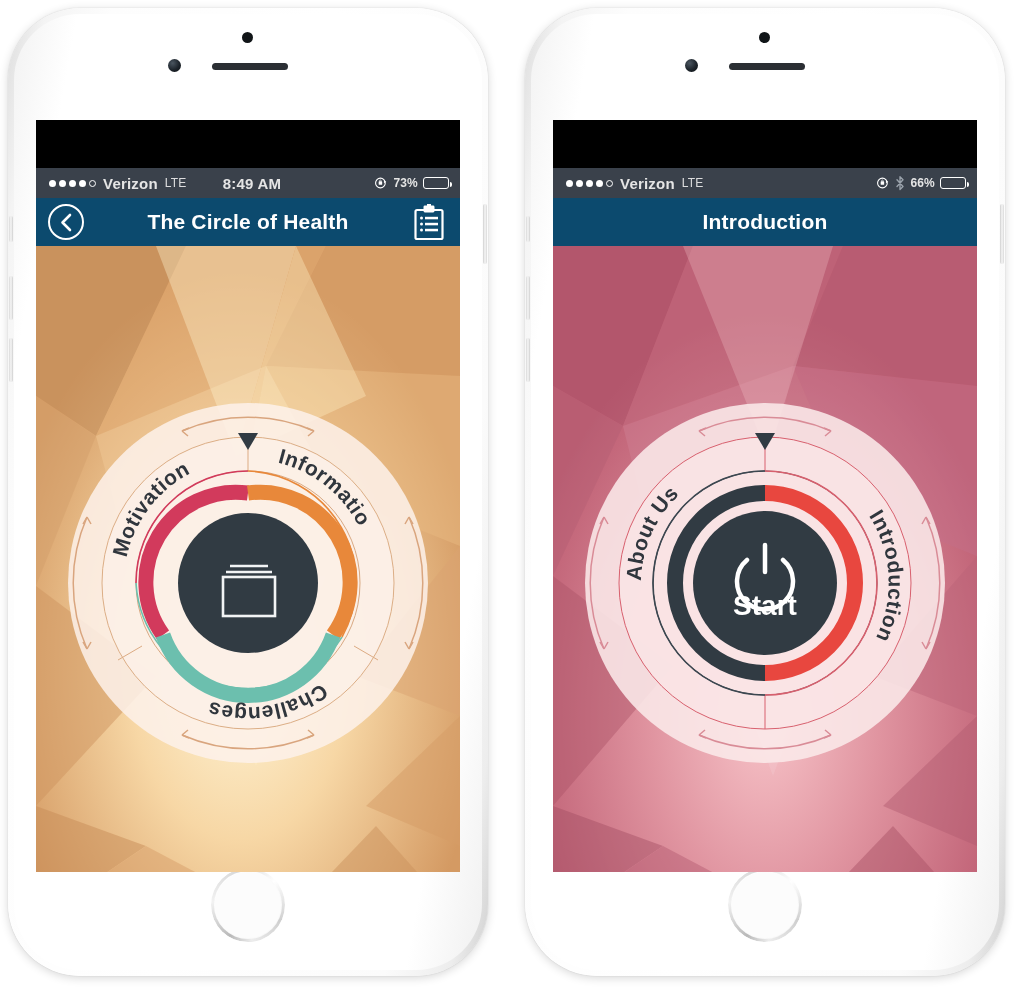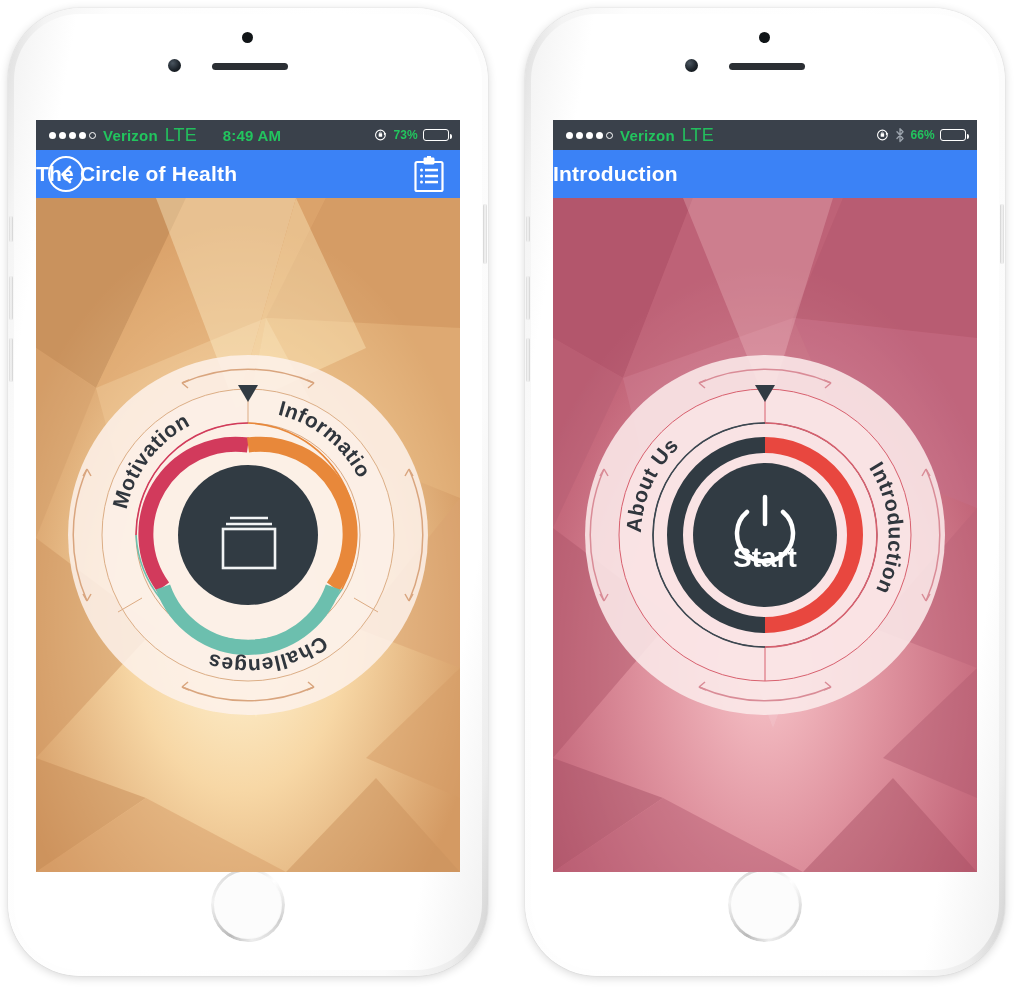--- a/index.html
+++ b/index.html
@@ -77,29 +77,29 @@
 
   
   .screen{
     position:absolute; left:28px; top:112px; width:424px; height:752px;
     overflow:hidden; background:#000;
   }
 
   
   .statusbar{
     position:relative; height:30px; background:#3a414b;
-    display:flex; align-items:center; color:#22c55e;
-    font-size:15px; font-weight:bold; letter-spacing:.2px;
+    display:flex; align-items:center; color:#e5e5e5;
+    font-size:15px; font-weight:bold; letter-spacing:.2px;margin-top:48px;
   }
   .sb-left{ position:absolute; left:13px; display:flex; align-items:center; gap:7px; }
   .dots{ display:flex; align-items:center; gap:3px; }
   .dot{ width:7px; height:7px; border-radius:50%; background:#fff; }
   .dot.hollow{ background:transparent; border:1.4px solid #fff; width:7px; height:7px; }
   .carrier{ font-size:15px; font-weight:bold; }
-  .lte{ font-size:18px; font-weight:normal; opacity:.95; }
+  .lte{ font-size:12px; font-weight:normal; opacity:.95; }
   .sb-center{
     position:absolute; left:8px; right:0; text-align:center;
     font-size:15px; font-weight:bold;
   }
   .sb-right{
     position:absolute; right:11px; display:flex; align-items:center; gap:5px;
   }
   .lock-icon{ width:14px; height:14px; }
   .bt-icon{ width:10px; height:15px; }
   .batt-pct{ font-size:12px; font-weight:bold; }
@@ -107,22 +107,22 @@
     position:relative; width:26px; height:12px; border:1.5px solid #fff;
     border-radius:3px; padding:1.5px;
   }
   .battery::after{
     content:""; position:absolute; right:-4px; top:3.5px;
     width:2.5px; height:5px; background:#fff; border-radius:0 2px 2px 0;
   }
   .batt-fill{ height:100%; background:#fff; border-radius:1px; }
 
   .navbar{
-    position:relative; height:48px; background:#3b82f6;
-    display:flex; align-items:center; justify-content:flex-start;
+    position:relative; height:48px; background:#0c4a6e;
+    display:flex; align-items:center; justify-content:center;
   }
   .nav-title{ color:#fff; font-size:21px; font-weight:bold; letter-spacing:.2px; }
   .nav-back{
     position:absolute; left:12px; top:6px;
     width:36px; height:36px; border-radius:50%;
     border:2.4px solid #fff; display:flex; align-items:center; justify-content:center;
   }
   .nav-right{ position:absolute; right:14px; top:6px; width:34px; height:38px; }
 
   

